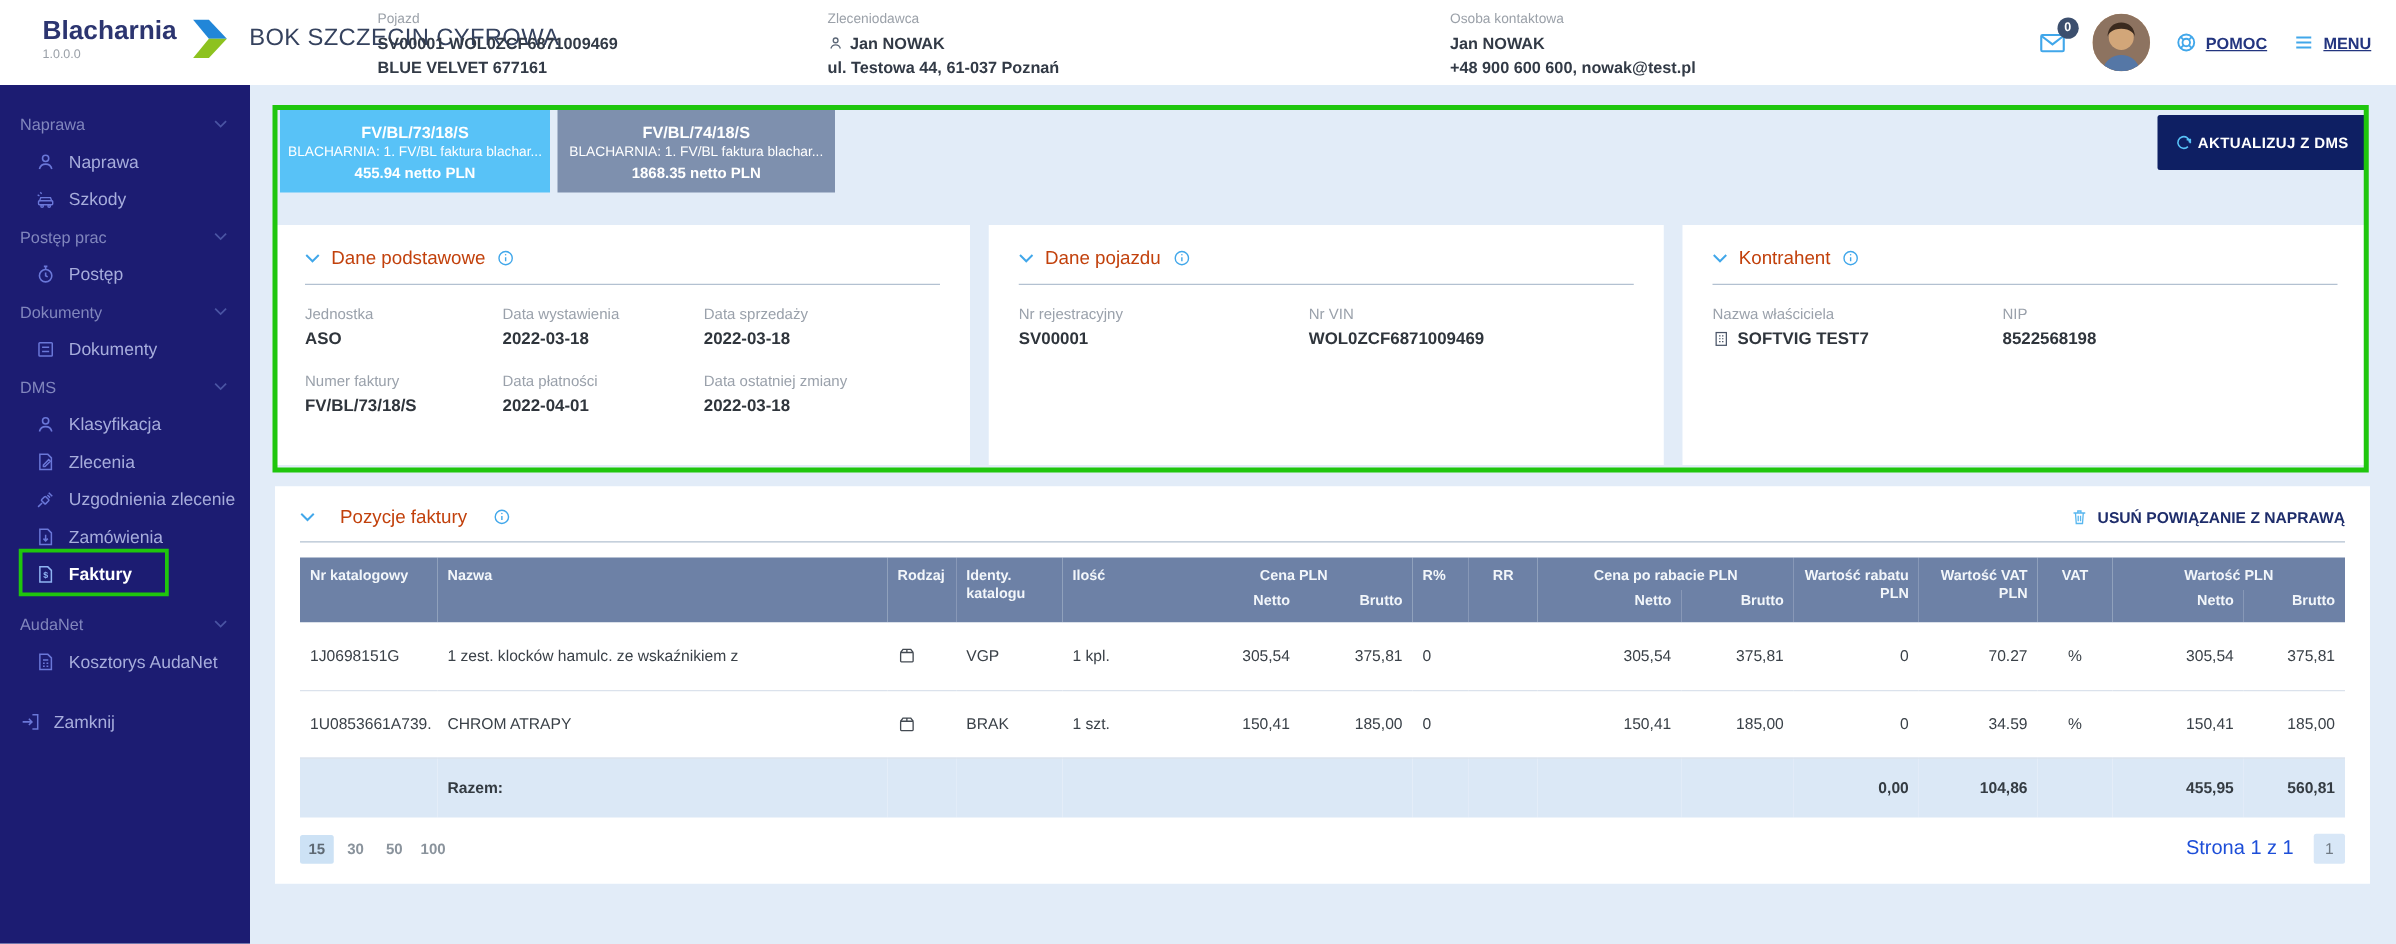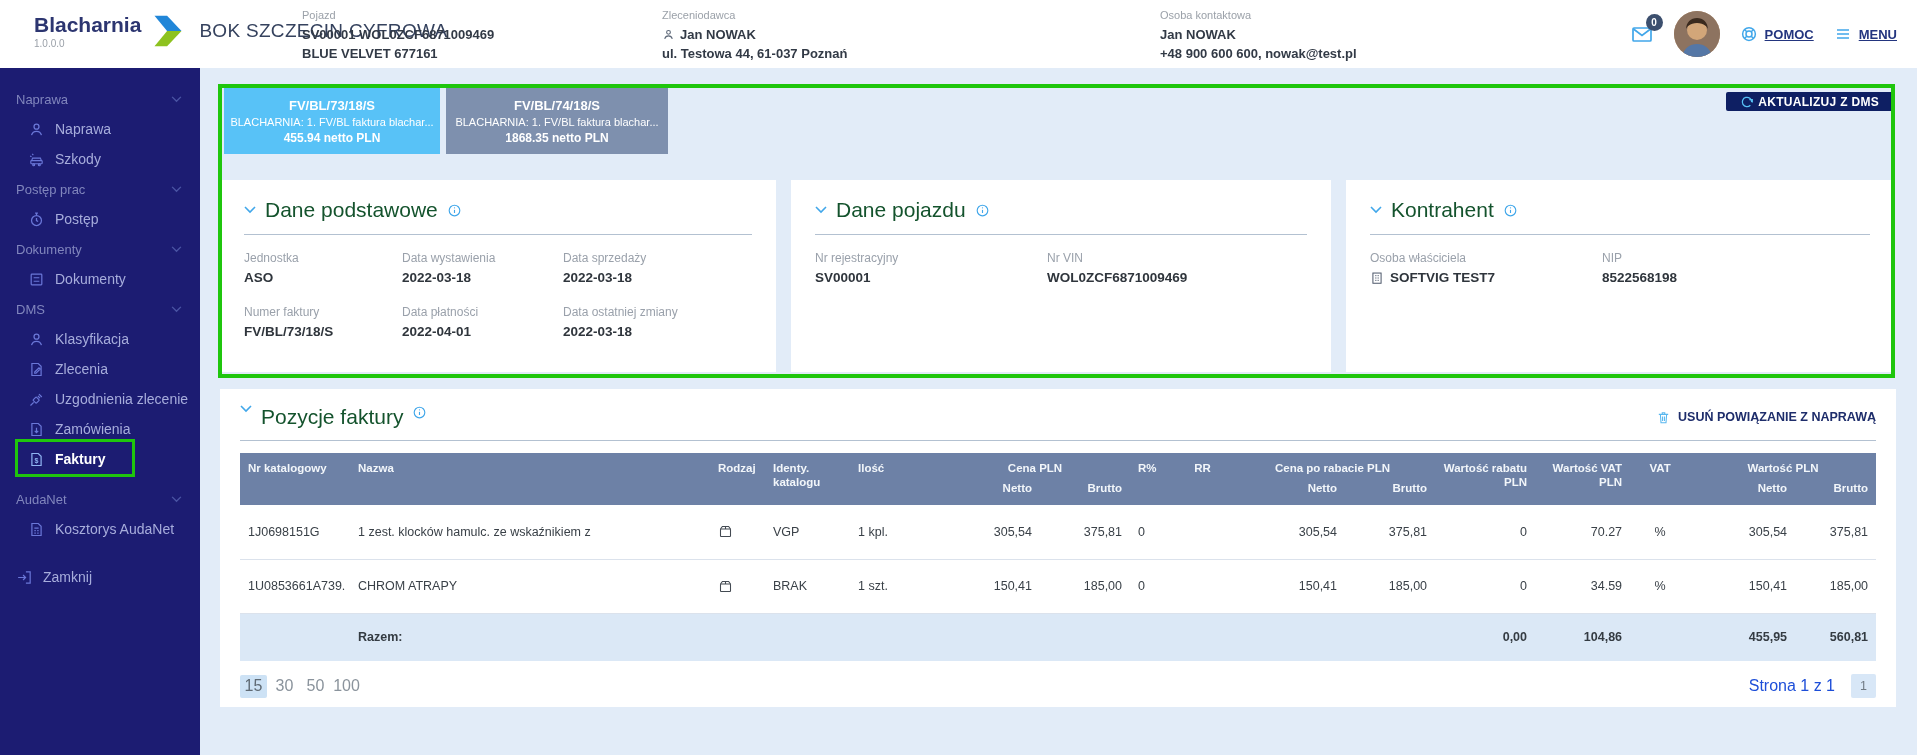--- a/index.html
+++ b/index.html
@@ -55,65 +55,65 @@
   .tabs { position:absolute; left:224px; top:88px; display:flex; gap:6px; z-index:3; }
   .tab { height:66px; color:#fff; display:flex; flex-direction:column; align-items:center; justify-content:center;
     gap:3px; padding:0 8px; cursor:pointer; }
   .tab .t1 { font-size:13px; font-weight:bold; }
   .tab .t2 { font-size:11px; white-space:nowrap; max-width:210px; overflow:hidden; }
   .tab .t3 { font-size:12px; font-weight:bold; }
   .tab-active { width:216px; background:#58c2f7; }
   .tab-inactive { width:222px; background:#7e90ae; }
 
   
-  .btn-dms { position:absolute; right:24px; top:92px; height:19px; z-index:3;
+  .btn-dms { position:absolute; right:24px; top:92px; height:44px; z-index:3;
     background:#0e1f63; color:#fff; border:none; border-radius:2px; cursor:pointer;
     display:flex; align-items:center; gap:4px; padding:0 14px; font-size:12px; font-weight:bold;
     font-family:"Liberation Sans",sans-serif; letter-spacing:.3px; }
   .btn-dms .ic { color:#58c2f7; }
 
   
   .cards { position:absolute; left:220px; top:180px; display:flex; gap:15px; z-index:3; }
   .card { background:#fff; height:192px; padding:18px 24px 0; }
   .card-basic { width:556px; } .card-vehicle { width:540px; } .card-contractor { width:548px; }
   .card-head { display:flex; align-items:center; gap:9px; }
   .card-head .chev, .card-head .info { color:#41a7ea; cursor:pointer; }
-  .card-title { font-size:21px; color:#14532d; }
+  .card-title { font-size:15px; color:#c2410c; }
   .card-divider { height:1px; background:#b3c1d1; margin-top:12px; }
   .fields { display:grid; margin-top:16px; row-gap:20px; }
   .grid-basic { grid-template-columns:158px 161px auto; }
   .grid-two { grid-template-columns:232px auto; }
   .f-label { font-size:12px; color:#9aa1ab; margin-bottom:5px; }
   .f-value { font-size:13.5px; font-weight:bold; color:#2f353c; display:flex; align-items:center; gap:6px; }
   .f-value .ic { color:#4a5568; }
 
   
   .items-card { position:absolute; left:220px; top:389px; width:1676px; height:318px; background:#fff;
     padding:16px 20px 0; z-index:3; }
   .sec-head { display:flex; align-items:center; justify-content:space-between; }
-  .sec-head-left { display:flex; align-items:flex-start; gap:9px; }
+  .sec-head-left { display:flex; align-items:center; gap:20px; }
   .remove-link { display:flex; align-items:center; gap:7px; font-size:12.5px; font-weight:bold; color:#1e2d6b; cursor:pointer; }
   .remove-link .ic { color:#58b7ef; }
   .sec-divider { height:1px; background:#b3c1d1; margin-top:11px; }
 
   table { width:1636px; border-collapse:collapse; margin-top:12px; table-layout:fixed; }
   thead th { background:#6d81a6; color:#f2f6fa; font-size:11.5px; font-weight:bold;
     padding:8px 8px 4px; text-align:left; vertical-align:top; line-height:14px; }
   thead tr.subhead th { padding:2px 8px 10px; vertical-align:bottom; }
   .al-r { text-align:right !important; } .al-c { text-align:center !important; }
   tbody td { font-size:12.5px; color:#3a4148; padding:0 8px; height:54px;
     border-bottom:1px solid #dbe2ec; background:#fff; }
   td.pkg { color:#434a52; }
   tr.total-row td { background:#dbe8f6; font-weight:bold; height:48px; border-bottom:none; color:#343b42; }
 
   .pager { display:flex; align-items:center; justify-content:space-between; margin-top:13px; }
   .sizes { display:flex; gap:4px; }
   .size-btn { min-width:27px; height:23px; display:flex; align-items:center; justify-content:center;
-    font-size:16px; color:#8a939c; background:transparent; border:none; cursor:pointer;
-    font-family:"Liberation Sans",sans-serif; border-radius:2px; }
+    font-size:12px; color:#8a939c; background:transparent; border:none; cursor:pointer;
+    font-family:"Liberation Sans",sans-serif; border-radius:2px;font-weight:bold; }
   .size-btn.active { background:#cde2f5; color:#5f6a74; }
   .pager-right { display:flex; align-items:center; gap:16px; }
   .page-info { font-size:16px; color:#1d4ed8; }
   .page-btn { width:25px; height:24px; background:#d8e7f7; color:#707a84; font-size:12.5px;
     border:none; border-radius:2px; cursor:pointer; font-family:"Liberation Sans",sans-serif; }
 </style>
 </head>
 <body>
 
 <header class="topbar">
@@ -486,21 +486,21 @@
           <svg width="15" height="15" viewBox="0 0 24 24" fill="none" stroke="currentColor" stroke-width="1.8">
             <circle cx="12" cy="12" r="8.5"></circle>
             <path d="M12 11v5"></path>
             <circle cx="12" cy="7.6" r="1" fill="currentColor" stroke="none"></circle>
           </svg>
         </span>
     </div>
     <div class="card-divider"></div>
     <div class="fields grid-two">
       <div>
-        <div class="f-label">Osoba właściciela</div>
+        <div class="f-label">Nazwa właściciela</div>
         <div class="f-value">
           <span class="ic">
               <svg width="14" height="14" viewBox="0 0 24 24" fill="none" stroke="currentColor" stroke-width="1.7">
                 <rect x="5" y="3.5" width="14" height="17.5"></rect>
                 <path d="M9 8h2M13 8h2M9 12h2M13 12h2M9 16h2M13 16h2"></path>
               </svg>
             </span>
           <span>SOFTVIG TEST7</span>
         </div>
       </div>

